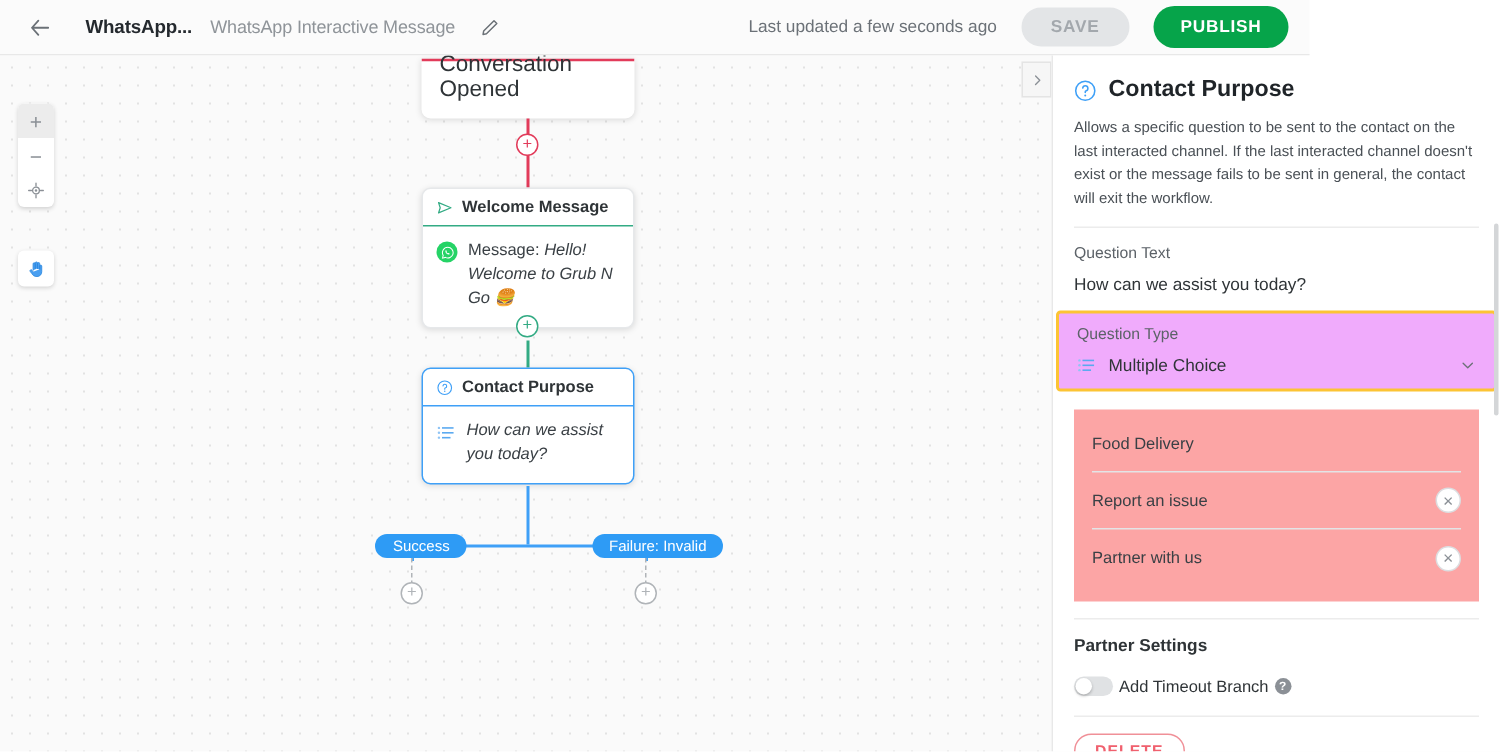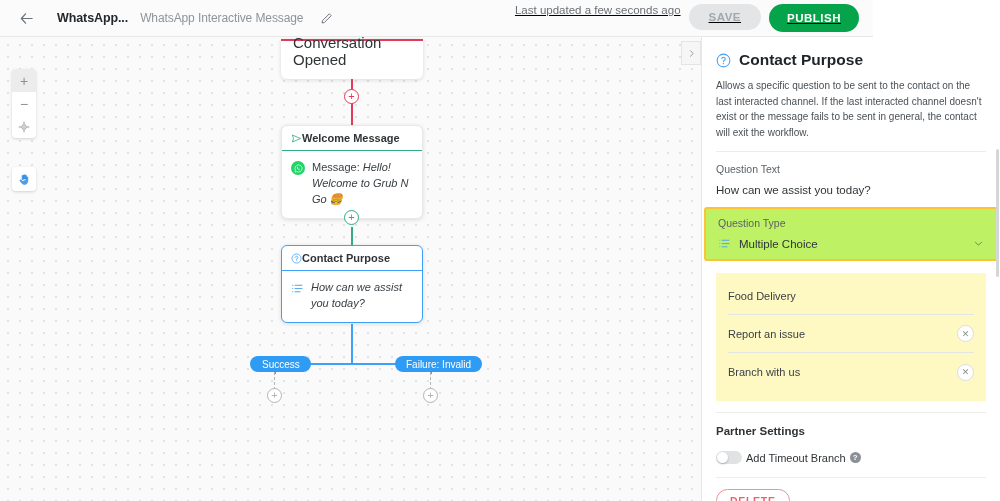--- a/index.html
+++ b/index.html
@@ -26,23 +26,22 @@
     letter-spacing: -0.1px;
   }
   .wa-subtitle {
     margin-left: 12px; font-size: 12px; color: #8f9499; letter-spacing: -0.1px;
   }
   .edit-btn {
     margin-left: 12px; width: 22px; height: 22px; cursor: pointer;
     display: flex; align-items: center; justify-content: center;
   }
   .topbar-right {
-    margin-left: auto; display: flex; gap: 8px;
+    margin-left: auto; display: flex; align-items: center; gap: 16px;
     margin-right: 14px;
-    text-decoration: underline;
   }
   .last-updated { font-size: 11.5px; color: #6b7177; }
   .btn-save {
     background: #e3e5e7; color: #a3a8ad; border: none;
     font-size: 11.5px; font-weight: bold; letter-spacing: 0.5px;
     padding: 0 20px; height: 26px; border-radius: 13px; cursor: pointer;
     font-family: "Liberation Sans", sans-serif;
   }
   .btn-publish {
     background: #06a44a; color: #fff; border: none;
@@ -92,21 +91,21 @@
     border-top: 2px solid #e23b5a; border-radius: 0 0 6px 6px;
     display: flex; align-items: flex-end; padding: 0 0 11px 12px;
   }
   .node-start-label { font-size: 15px; color: #2f3437; }
 
   .node-box { width: 142px; border: 1px solid transparent; }
   .node-welcome { left: 281px; top: 88px; border-color: #e6e8ea; }
   .node-purpose { left: 281px; top: 208px; border: 1.5px solid #3fa0f7; }
 
   .node-head {
-    height: 25px; display: flex; align-items: center; 
+    height: 25px; display: flex; align-items: center; gap: 6px;
     padding: 0 9px; font-size: 11px; font-weight: bold; color: #2f3437;
   }
   .node-welcome .node-head { border-bottom: 1.5px solid #33ab84; }
   .node-purpose .node-head { border-bottom: 1.5px solid #3fa0f7; }
   .node-body {
     display: flex; gap: 7px; padding: 9px 9px 10px 9px; align-items: flex-start;
   }
   .node-body-text {
     font-size: 11px; line-height: 1.45; color: #3a4045;
   }
@@ -148,28 +147,28 @@
   .panel-title { font-size: 15.5px; font-weight: bold; color: #1f2428; }
   .panel-desc {
     font-size: 10px; line-height: 1.55; color: #4a5056;
     padding: 9px 16px 0 14px;
   }
   .sect { border-top: 1px solid #ececec; margin: 11px 14px 0 14px; }
   .field-label { font-size: 10.5px; color: #5c6268; padding-top: 11px; }
   .field-value { font-size: 11.5px; color: #2f3437; padding-top: 9px; }
   .qt-highlight {
     border: 2.5px solid #fcc434; border-radius: 3px;
-    margin: 11px 2px 0 2px; padding: 6px 12px 9px 12px; background: #bef264;
+    margin: 11px 2px 0 2px; padding: 6px 12px 9px 12px; background: #f0abfc;
   }
   .qt-row {
     display: flex; align-items: center; gap: 8px; margin-top: 8px;
   }
   .qt-value { font-size: 11.5px; color: #2f3437; flex: 1; }
   .options-box {
-    background: #fef9c3; margin: 12px 14px 0 14px; padding: 4px 12px 10px 12px;
+    background: #fca5a5; margin: 12px 14px 0 14px; padding: 4px 12px 10px 12px;
   }
   .opt-row {
     display: flex; align-items: center; gap: 8px; height: 38px;
     border-bottom: 1px solid #e3e4e6;
   }
   .opt-label { font-size: 11px; color: #3a4045; flex: 1; }
   .opt-x {
     width: 17px; height: 17px; border-radius: 50%; border: 1px solid #dcdde0;
     background: #fff; display: flex; align-items: center; justify-content: center;
     color: #8b9096; font-size: 9px; cursor: pointer; flex: 0 0 17px;
@@ -359,21 +358,21 @@
 
     <div class="options-box">
       <div class="opt-row">
         <span class="opt-label">Food Delivery</span>
       </div>
       <div class="opt-row">
         <span class="opt-label">Report an issue</span>
         <span class="opt-x">✕</span>
       </div>
       <div class="opt-row" style="border-bottom:none;">
-        <span class="opt-label">Branch with us</span>
+        <span class="opt-label">Partner with us</span>
         <span class="opt-x">✕</span>
       </div>
     </div>
 
     <div class="sect">
       <div class="adv-title">Partner Settings</div>
       <div class="toggle-row">
         <span class="toggle"></span>
         <span class="toggle-label">Add Timeout Branch</span>
         <span class="help-dot">?</span>

